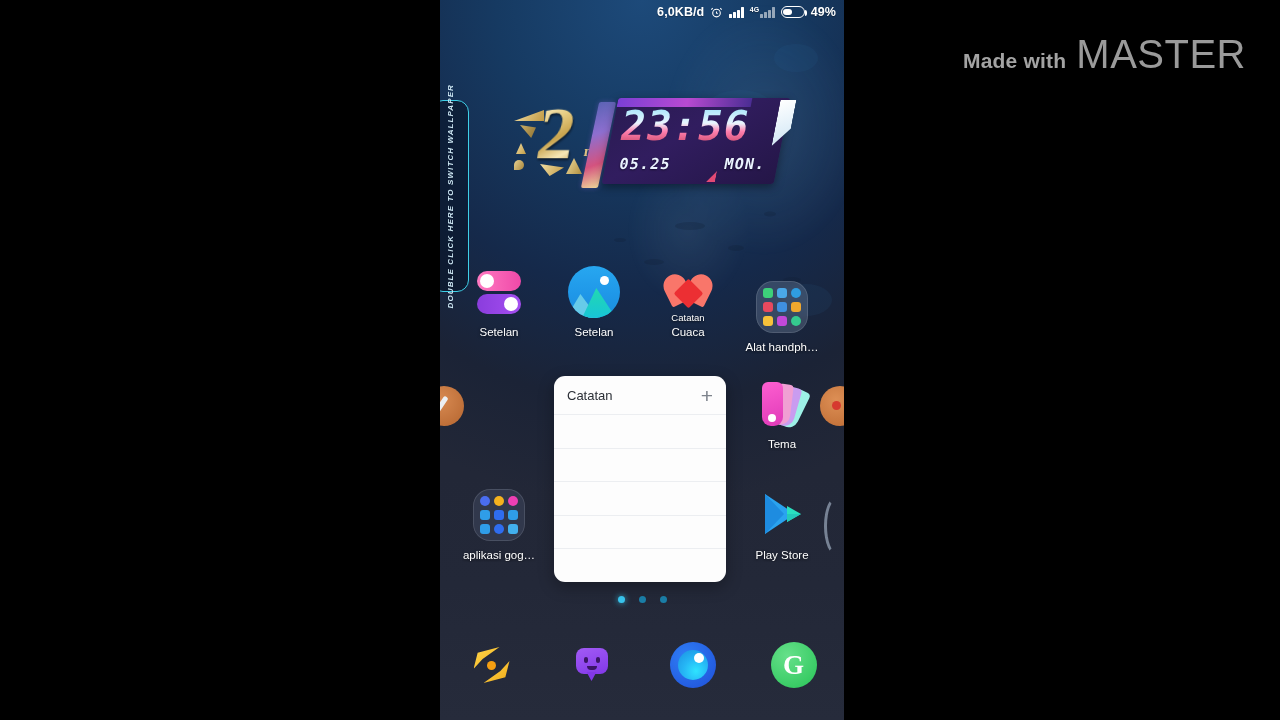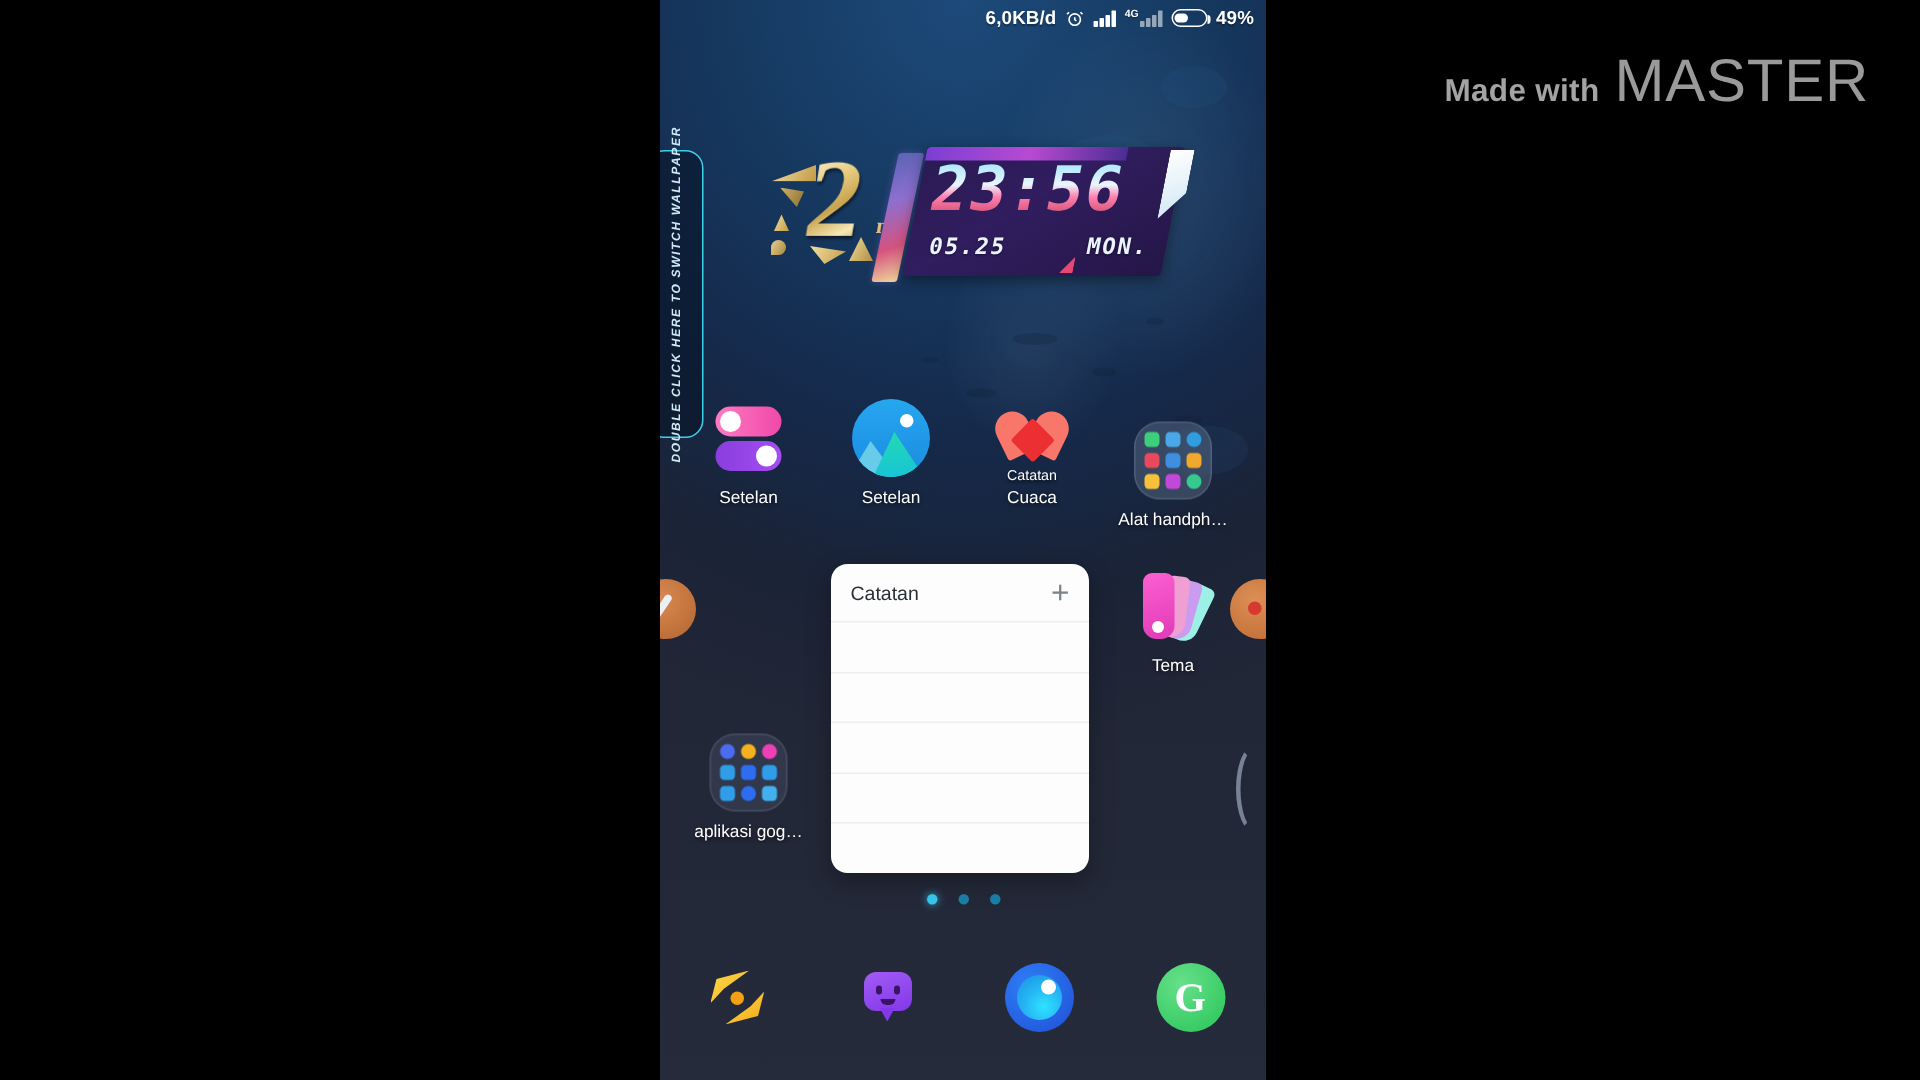--- a/index.html
+++ b/index.html
@@ -428,20 +428,31 @@
       <div class="ic ico-theme">
         <span class="f f1"></span>
           <span class="f f2"></span>
           <span class="f f3"></span>
         <span class="f0"></span>
           <span class="dot"></span>
       </div>
       <div class="lb">Tema</div>
     </div>
 
+    <div class="cell" style="left:305px; top:489px;">
+      <div class="ic ico-play">
+        <svg width="42" height="46" viewBox="0 0 42 46">
+          <path d="M3 2 L33 22 L3 42 Z" fill="#2aa3ef"></path>
+          <path d="M3 2 L3 42 L22 22 Z" fill="#1e8ce0"></path>
+          <path d="M25 14 L39 22 L25 30 Z" fill="#2ae0c0"></path>
+          <path d="M25 22 L39 22 L25 30 Z" fill="#24c9ba"></path>
+        </svg>
+      </div>
+      <div class="lb">Play Store</div>
+    </div>
 
     <div id="notes">
       <div class="hd">
         <span class="ti">Catatan</span>
         <span class="plus">+</span>
       </div>
       <div class="ln"></div>
       <div class="ln"></div>
       <div class="ln"></div>
       <div class="ln"></div>

